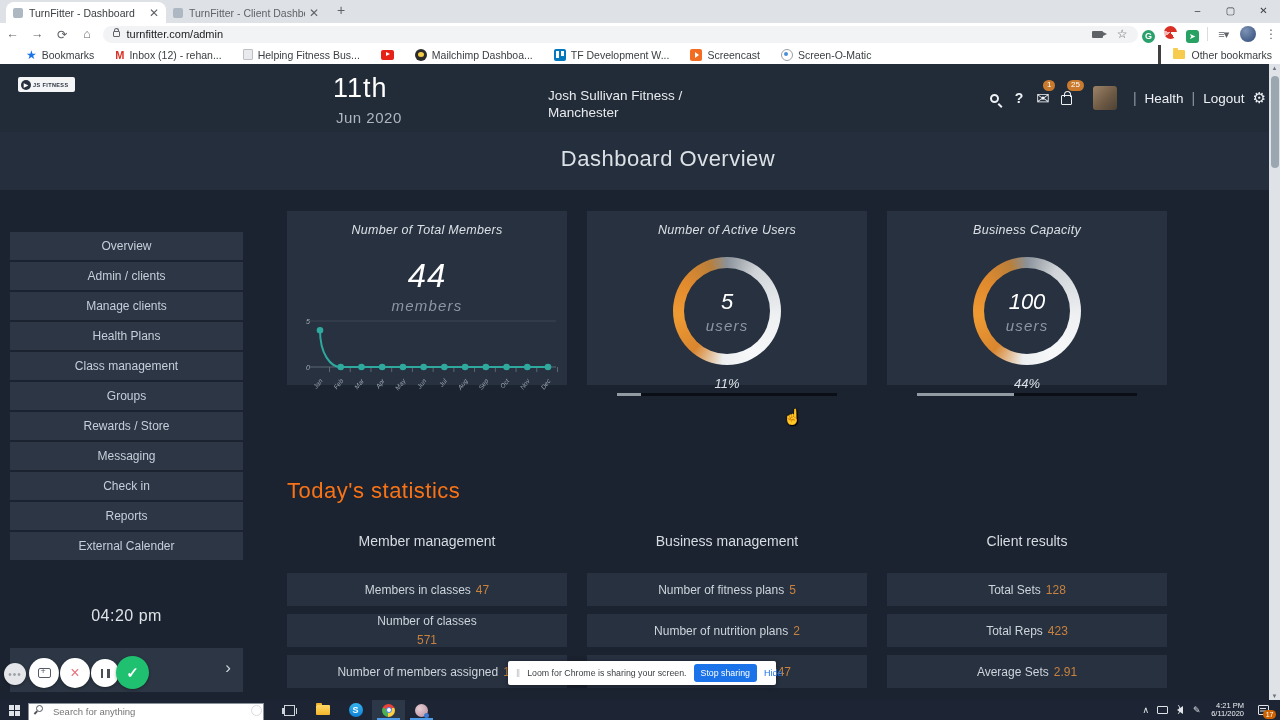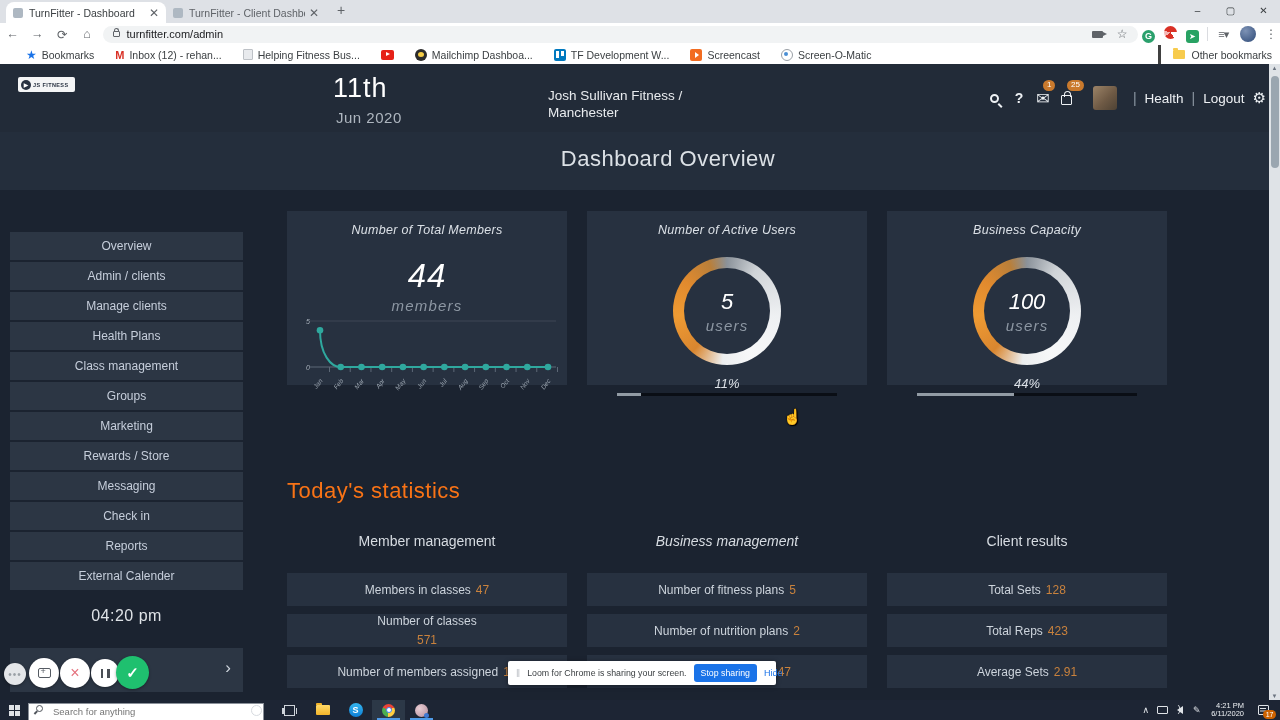--- a/index.html
+++ b/index.html
@@ -294,21 +294,20 @@
     <div class="band-title">Dashboard Overview</div>
   </div>
 
   <div id="sidebar">
       <div class="side-item">Overview</div>
       <div class="side-item">Admin / clients</div>
       <div class="side-item">Manage clients</div>
       <div class="side-item">Health Plans</div>
       <div class="side-item">Class management</div>
       <div class="side-item">Groups</div>
-      <div class="side-item">Marketing</div>
       <div class="side-item">Rewards / Store</div>
       <div class="side-item">Messaging</div>
       <div class="side-item">Check in</div>
       <div class="side-item">Reports</div>
       <div class="side-item">External Calender</div>
     </div>
   <div class="side-time">04:20 pm</div>
   <div class="side-bottom">
     <span class="side-frag">ne</span>
     <span class="chev">›</span>
@@ -395,21 +394,21 @@
         <span class="val">47</span>
       </div>
       <div class="srow" style="left: 287px; top: 614px; flex-direction: column;">
         <span class="lbl">Number of classes</span>
         <span class="val">571</span>
       </div>
       <div class="srow" style="left: 287px; top: 655px;">
         <span class="lbl">Number of members assigned</span>
         <span class="val">17</span>
       </div>
-      <div class="col-h" style="left: 587px; font-style: italic;">Business management</div>
+      <div class="col-h" style="left: 587px;">Business management</div>
       <div class="srow" style="left: 587px; top: 573px;">
         <span class="lbl">Number of fitness plans</span>
         <span class="val">5</span>
       </div>
       <div class="srow" style="left: 587px; top: 614px;">
         <span class="lbl">Number of nutrition plans</span>
         <span class="val">2</span>
       </div>
       <div class="srow srow-end" style="left: 587px; top: 655px;">
         <span class="lbl"></span>

